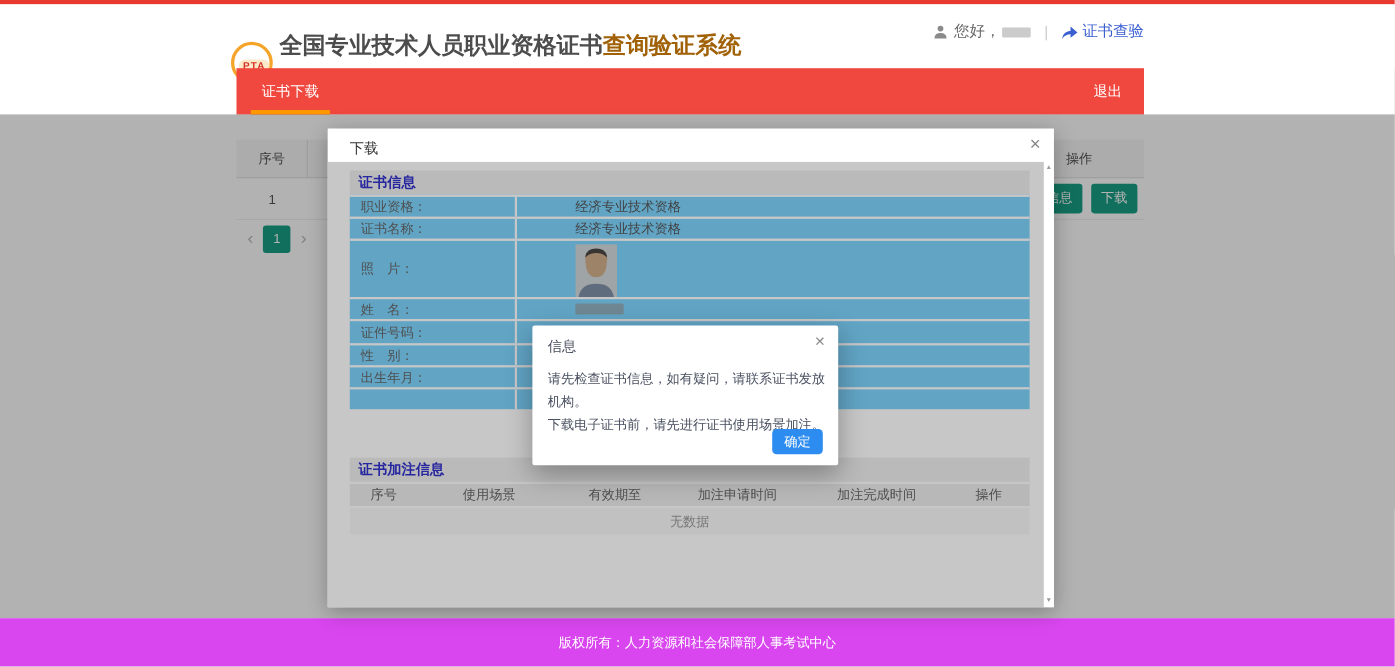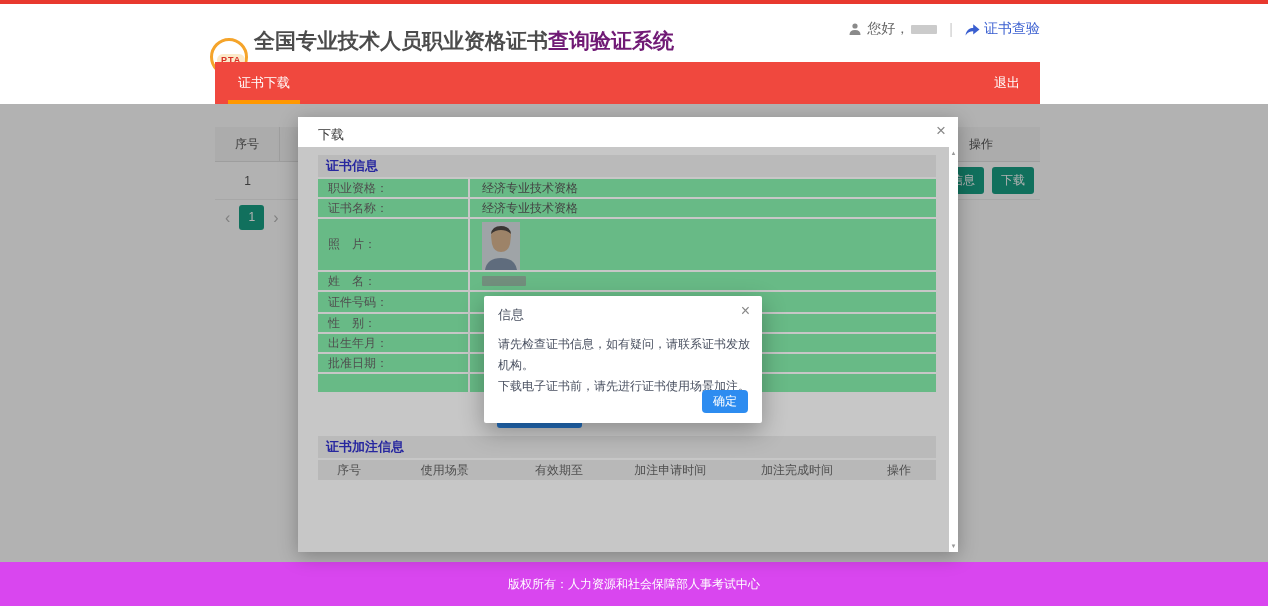--- a/index.html
+++ b/index.html
@@ -9,21 +9,21 @@
     font-family:"Liberation Sans","DejaVu Sans",sans-serif; font-size:12px; color:#555;
   }
   
   .topline { position:absolute; top:0; left:0; width:100%; height:4px; background:#e8392e; }
   .site-header { position:absolute; top:4px; left:0; width:100%; height:58px; background:#fff; }
   .logo { position:absolute; left:210px; top:34px; width:38px; height:38px; border-radius:50%;
           border:3px solid #f5a42a; background:#fff; }
   .logo-inner { position:absolute; left:4px; top:13px; background:#fbe9c9; color:#d93025;
           font-weight:bold; font-size:9px; padding:1px 4px; border-radius:6px; letter-spacing:1px; }
   .site-title { position:absolute; left:254px; top:23px; font-size:21px; font-weight:bold; color:#4c4c4c; white-space:nowrap; }
-  .site-title .accent { color:#701a75; }
+  .site-title .accent { color:#a16207; }
   .header-links { position:absolute; right:228px; top:16px; display:flex; align-items:center; font-size:14px; color:#666; }
   .header-links .redacted { display:inline-block; width:26px; height:9px; background:#b5b5b5; opacity:.7; margin-left:2px; border-radius:1px; }
   .header-links .divider { color:#ccc; margin:0 12px; }
   .link-blue { color:#3a5fd0; text-decoration:none; margin-left:4px; }
   .icon-svg { display:inline-block; vertical-align:middle; }
   
   .nav { position:absolute; left:215px; top:62px; width:825px; height:42px; background:#f0483e; }
   .nav-tab { position:absolute; left:13px; top:0; width:72px; height:42px; line-height:42px; text-align:center;
              color:#fff; font-size:13px; cursor:pointer; }
   .nav-tab::after { content:""; position:absolute; left:0; right:0; bottom:0; height:4px; background:#ff9800; }
@@ -53,21 +53,21 @@
   .modal-title { position:absolute; left:20px; top:9px; font-size:13px; color:#333; }
   .modal-close { position:absolute; right:12px; top:4px; font-size:17px; color:#888; cursor:pointer; }
   .modal-body { position:absolute; top:30px; left:0; right:0; bottom:0; background:#fff; overflow:hidden; }
   .modal-dim { position:absolute; left:0; top:0; right:9px; bottom:0; background:rgba(0,0,0,0.22); z-index:5; }
   .scrollbar { position:absolute; right:0; top:0; bottom:0; width:9px; background:#fff; z-index:6; }
   .scrollbar .arr { position:absolute; left:0; width:9px; text-align:center; font-size:6px; color:#999; cursor:pointer; }
   .scrollbar .up { top:3px; } .scrollbar .down { bottom:3px; }
   .modal-content { padding:8px 22px 0 20px; }
   .section-bar { height:22px; line-height:22px; background:#efefef; padding-left:8px;
                  color:#3232cc; font-weight:bold; font-size:13px; }
-  .frow { display:flex; background:#86efac; border-top:2px solid #fff; min-height:20px; }
+  .frow { display:flex; background:#7dd3fc; border-top:2px solid #fff; min-height:20px;gap:41px; }
   .frow:first-of-type { border-top:none; }
   .frow .flabel { width:152px; padding-left:10px; color:#666; display:flex; align-items:center; border-right:2px solid #fff; }
   .frow .fvalue { flex:1; padding-left:12px; color:#555; display:flex; align-items:center; }
   .row-s { height:20px; } .row-photo { height:53px; } .row-m { height:22px; } .row-e { height:18px; }
   .avatar { width:38px; height:48px; display:block; margin-top:3px; }
   .redacted-name { display:inline-block; width:44px; height:10px; background:#9a9a9a; opacity:.65; border-radius:1px; }
   .annotate-btn { display:block; margin:11px 0 8px 179px; width:85px; height:25px; background:#2d8cf0;
                   border:none; border-radius:3px; cursor:pointer; }
   .ann-head { display:flex; height:22px; background:#ececec; border-top:2px solid #fff; align-items:center; color:#666; }
   .ann-head span { text-align:center; }
@@ -175,40 +175,37 @@
         <span class="fvalue"></span>
       </div>
       <div class="frow row-e">
         <span class="flabel">性　别：</span>
         <span class="fvalue"></span>
       </div>
       <div class="frow row-s">
         <span class="flabel">出生年月：</span>
         <span class="fvalue"></span>
       </div>
-      <div class="frow row-s">
-        <span class="flabel">批准日期：</span>
-        <span class="fvalue"></span>
-      </div>
       <div class="frow row-e">
         <span class="flabel"></span>
         <span class="fvalue"></span>
       </div>
 
       <button class="annotate-btn"></button>
 
       <div class="section-bar">证书加注信息</div>
       <div class="ann-head">
         <span class="c0">序号</span>
         <span class="c1">使用场景</span>
         <span class="c2">有效期至</span>
         <span class="c3">加注申请时间</span>
         <span class="c4">加注完成时间</span>
         <span class="c5">操作</span>
       </div>
+      <div class="ann-empty">无数据</div>
 
     </div>
     <div class="modal-dim"></div>
     <div class="scrollbar">
       <span class="arr up">▲</span>
       <span class="arr down">▼</span>
     </div>
   </div>
 </div>
 

